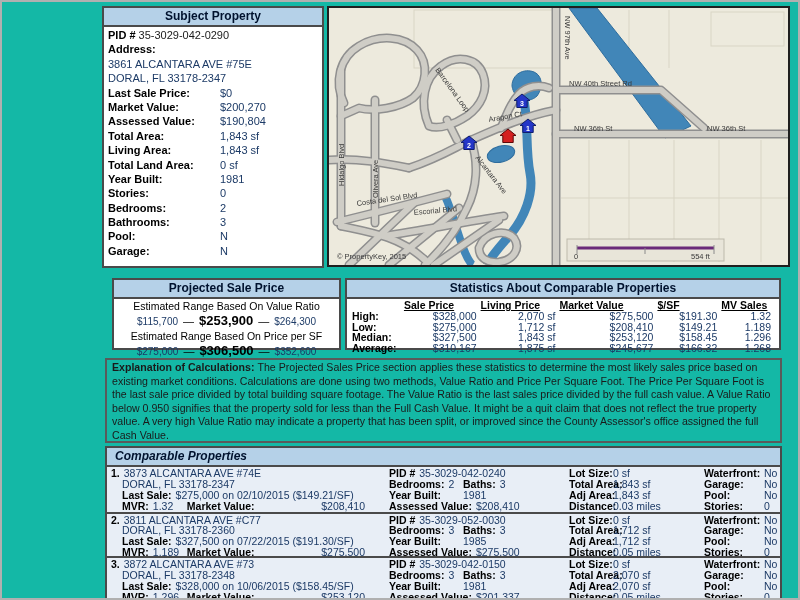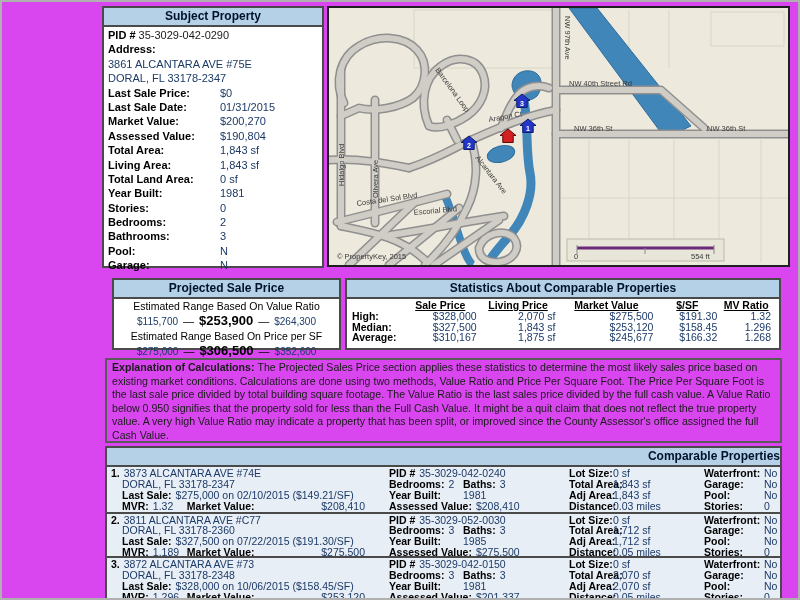--- a/index.html
+++ b/index.html
@@ -1,17 +1,17 @@
 <!DOCTYPE html>
 <html><head>
 <meta charset="utf-8">
 <style>
   * { margin:0; padding:0; box-sizing:border-box; }
   body { font-family:"Liberation Sans", sans-serif; background:#fff; }
-  .page { position:relative; width:800px; height:600px; background:#d946ef;
+  .page { position:relative; width:800px; height:600px; background:#14b8a6;
           border:2px solid #b0b0b0; overflow:hidden; }
 
   
   .panel { position:absolute; border:2px solid #4a4a4a; background:#fff; }
   .panel-header { background:#b5d1e8; color:#00122e; font-weight:bold; font-size:12px;
                   text-align:center; padding:1px 0 2px 0; border-bottom:2px solid #4a4a4a; }
 
   .lbl { font-weight:bold; color:#000; }
   .val { color:#1c3a66; }
 
@@ -41,36 +41,36 @@
   .proj-body { padding-top:1px; text-align:center; }
   .proj-method { font-size:10.5px; color:#000; height:13px; line-height:13px; }
   .proj-range { display:flex; justify-content:center; align-items:baseline; gap:5px; height:17px; }
   .proj-range .side { font-size:10px; color:#1c3a66; }
   .proj-range .dash { font-size:11px; color:#000; }
   .proj-range .mid { font-size:13px; font-weight:bold; color:#000; }
 
   
   .stats-panel { left:343px; top:276px; width:436px; height:72px; }
   .stats-table { width:100%; border-collapse:collapse; font-size:10.5px; }
-  .stats-table th { font-weight:bold; color:#000; text-decoration:underline; text-align:center;
+  .stats-table th { font-weight:bold; color:#000; text-decoration:underline; text-align:left;
                     padding:0 2px; height:12px; }
   .stats-table td { text-align:right; color:#1c3a66; padding:0 2px; height:10.5px; line-height:10.5px; }
   .stats-table td.rowlbl { text-align:left; font-weight:bold; color:#000; padding-left:5px; }
   .c-lbl{width:48px;} .c-sale{width:72px;} .c-area{width:74px;} .c-mv{width:92px;}
   .c-psf{width:60px;} .c-ratio{width:56px; padding-right:8px!important;}
 
   
   .explanation { position:absolute; left:103px; top:356px; width:677px; height:85px;
                  border:2px solid #5a5a5a; font-size:10.6px; line-height:13.6px;
                  padding:1px 5px; color:#1a1a1a; overflow:hidden; }
   .explanation b { margin-right:3px; }
 
   
   .comps-panel { left:103px; top:444px; width:677px; height:153px; }
-  .comps-panel .panel-header { text-align:right; padding-left:0; }
+  .comps-panel .panel-header { text-align:left; padding-left:8px;font-style:italic; }
   .comp-row { height:44.6px; background:#e8eef6; display:grid;
               grid-template-columns:278px 180px 135px 1fr; font-size:10.5px;
               padding:1px 0 0 4px; overflow:hidden; }
   .comp-row + .comp-row { border-top:2px solid #4a4a4a; }
   .cline { height:10.9px; line-height:10.9px; white-space:nowrap; display:flex; }
   .cline .gap { width:4px; flex:none; }
   .indent { padding-left:11px; }
   .mvr-val { width:34px; }
   .mv-right { margin-left:auto; margin-right:24px; }
   .bed-group { width:74px; display:flex; }
@@ -90,24 +90,20 @@
         <span class="lbl">PID #</span>
         <span class="val" style="color:#1a1a1a">35-3029-042-0290</span>
       </div>
       <div class="line"><span class="lbl">Address:</span></div>
       <div class="line val">3861 ALCANTARA AVE #75E</div>
       <div class="line val">DORAL, FL 33178-2347</div>
 
       <div class="kv">
           <span class="lbl">Last Sale Price:</span>
           <span class="val">$0</span>
-        </div>
-      <div class="kv">
-          <span class="lbl">Last Sale Date:</span>
-          <span class="val">01/31/2015</span>
         </div>
       <div class="kv">
           <span class="lbl">Market Value:</span>
           <span class="val">$200,270</span>
         </div>
       <div class="kv">
           <span class="lbl">Assessed Value:</span>
           <span class="val">$190,804</span>
         </div>
       <div class="kv">
@@ -307,31 +303,39 @@
   <div class="panel stats-panel">
     <div class="panel-header">Statistics About Comparable Properties</div>
     <table class="stats-table">
       <thead>
         <tr>
           <th class="c-lbl"></th>
           <th class="c-sale">Sale Price</th>
           <th class="c-area">Living Price</th>
           <th class="c-mv">Market Value</th>
           <th class="c-psf">$/SF</th>
-          <th class="c-ratio">MV Ratio</th>
+          <th class="c-ratio">MV Sales</th>
         </tr>
       </thead>
       <tbody>
         <tr>
           <td class="rowlbl">High:</td>
           <td>$328,000</td>
           <td>2,070 sf</td>
           <td>$275,500</td>
           <td>$191.30</td>
           <td class="c-ratio">1.32</td>
+        </tr>
+        <tr>
+          <td class="rowlbl">Low:</td>
+          <td>$275,000</td>
+          <td>1,712 sf</td>
+          <td>$208,410</td>
+          <td>$149.21</td>
+          <td class="c-ratio">1.189</td>
         </tr>
         <tr>
           <td class="rowlbl">Median:</td>
           <td>$327,500</td>
           <td>1,843 sf</td>
           <td>$253,120</td>
           <td>$158.45</td>
           <td class="c-ratio">1.296</td>
         </tr>
         <tr>

